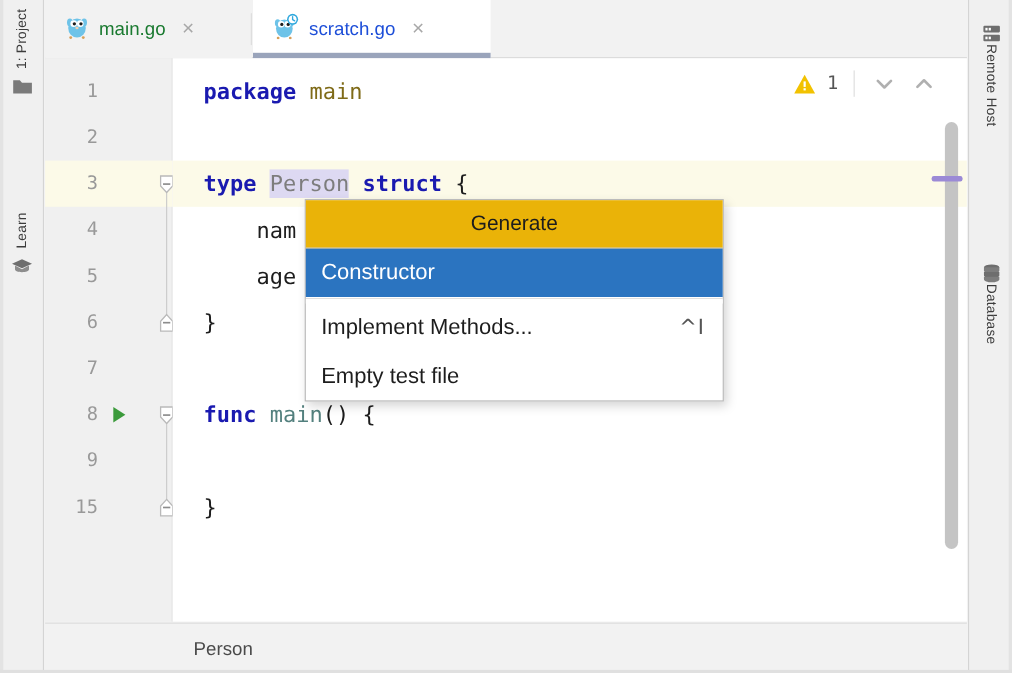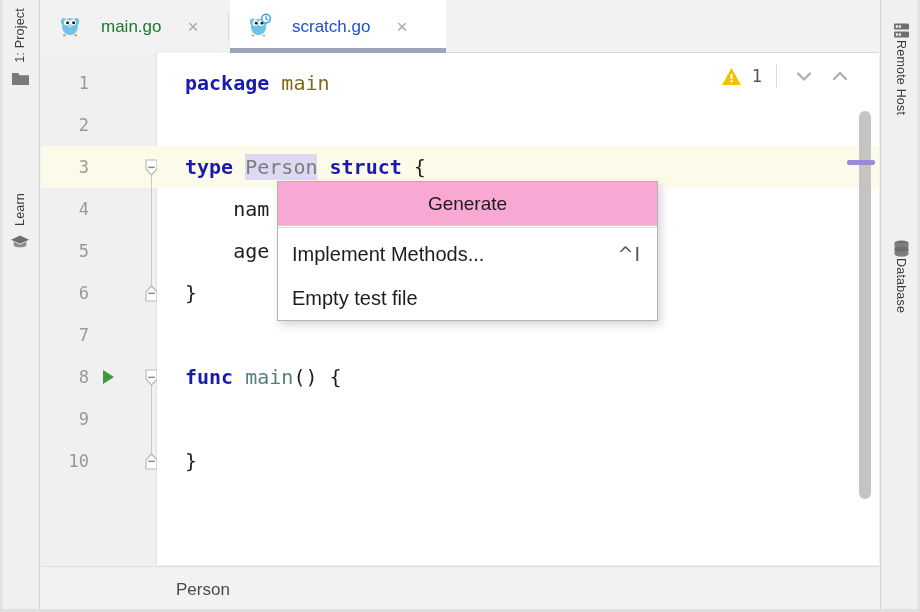--- a/index.html
+++ b/index.html
@@ -74,21 +74,21 @@
   .tabbar {
     position: absolute; left: 41px; top: 0;
     width: 838px; height: 53px;
     background: #f2f2f2;
     border-bottom: 1px solid #d6d6d6;
   }
   .tab {
     position: absolute; top: 0; height: 53px;
     display: flex; align-items: center;
     padding: 0 12px 0 18px;
-    gap: 20px;
+    gap: 9px;
     cursor: default;
   }
   .tab.inactive { background: #f2f2f2; }
   .tab.active   { background: #ffffff; }
   .tab .divider {
     position: absolute; right: 0; top: 12px;
     width: 1px; height: 29px; background: #dcdcdc;
   }
   .tab .underline {
     position: absolute; left: 0; bottom: 0;
@@ -200,21 +200,21 @@
   .popup {
     position: absolute; left: 277px; top: 181px;
     width: 381px;
     background: #ffffff;
     border: 1px solid #b4b4b4;
     box-shadow: 3px 4px 9px rgba(0,0,0,0.17);
     z-index: 40;
   }
   .popup-header {
     height: 44px;
-    background: #f9a8d4;
+    background: #eab308;
     border-bottom: 1px solid #d0d0d0;
     display: flex; align-items: center; justify-content: center;
     font-size: 19px; color: #1d1d1d;
   }
   .popup-item {
     height: 44px;
     display: flex; align-items: center;
     padding: 0 16px 0 14px;
     font-size: 20px; color: #1d1d1d;
     cursor: default;
@@ -372,21 +372,21 @@
         <span class="lineno">7</span>
       </div>
       <div class="gutter-row" style="top: 303px;">
         <span class="lineno">8</span>
         <span class="run-mark"></span>
       </div>
       <div class="gutter-row" style="top: 345px;">
         <span class="lineno">9</span>
       </div>
       <div class="gutter-row" style="top: 387px;">
-        <span class="lineno">10</span>
+        <span class="lineno">15</span>
       </div>
     </div>
 
   <div class="fold-col" id="fold-col">
       <div class="fold-line" style="top: 114px; height: 126px;"></div>
       <div class="fold-line" style="top: 324px; height: 84px;"></div>
       <div class="fold-handle" style="top: 106px;"><svg width="13" height="17" viewBox="0 0 13 17">
           <path d="M1 1 h11 v9 l-5.5 6 L1 10 Z" fill="#ffffff" stroke="#b9b9b9" stroke-width="1.2"></path>
           <rect x="3.2" y="7.6" width="6.6" height="1.5" fill="#8c8c8c"></rect>
         </svg></div>
@@ -464,20 +464,23 @@
       </span>
     </div>
 
     <div class="vscroll"></div>
     <div class="scroll-mark"></div>
   </div>
 
   <div class="popup">
     <div class="popup-header">Generate</div>
     <div id="popup-items">
+        <div class="popup-item selected">
+          <span>Constructor</span>
+        </div>
         <div class="popup-sep"></div>
         <div class="popup-spacer"></div>
         <div class="popup-item">
           <span>Implement Methods...</span>
           <span class="shortcut">^I</span>
         </div>
         <div class="popup-item">
           <span>Empty test file</span>
         </div>
       </div>

